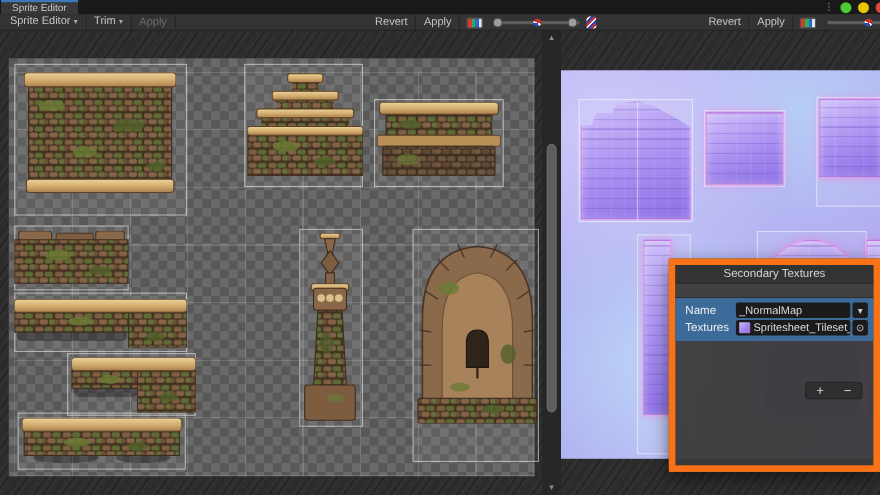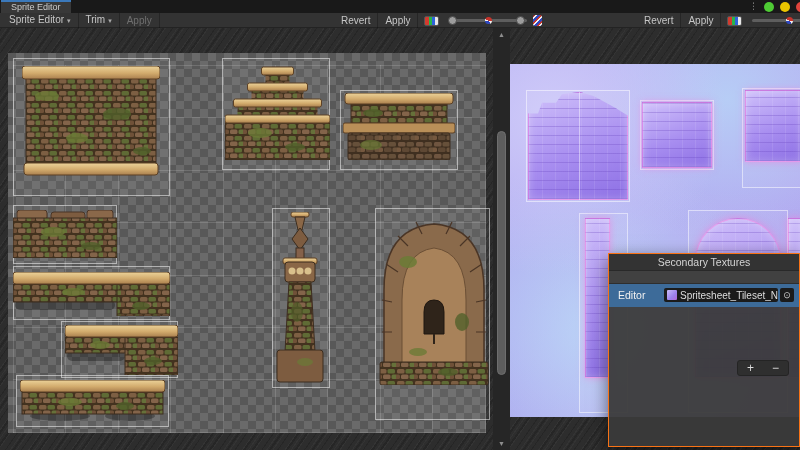--- a/index.html
+++ b/index.html
@@ -64,22 +64,22 @@
   .nm-box { position:absolute; border:1px solid rgba(255,255,255,0.5); background:rgba(255,255,255,0.06); }
   .emboss { position:absolute; border:1px solid rgba(255,135,225,0.55);
             box-shadow:0 0 7px rgba(255,110,215,0.5), inset 0 0 9px rgba(255,255,255,0.3);
             background:
               repeating-linear-gradient(0deg, rgba(105,70,190,0.3) 0 1px, transparent 1px 9px),
               repeating-linear-gradient(90deg, rgba(255,255,255,0.09) 0 1px, transparent 1px 13px),
               linear-gradient(160deg,#cfc0fa 0%,#a88ef0 55%,#8d70e5 100%); }
   .nm-slice { position:absolute; width:1px; background:rgba(255,255,255,0.45); }
 
   
-  .stpanel { position:absolute; left:608px; top:253px; width:192px; height:194px;
-             background:rgba(58,58,58,0.95); border:1px solid #f97316; box-shadow:0 5px 16px rgba(0,0,0,0.55); z-index:9; }
+  .stpanel { position:absolute; left:608px; top:235px; width:192px; height:194px;
+             background:rgba(58,58,58,0.95); border:6px solid #f97316; box-shadow:0 5px 16px rgba(0,0,0,0.55); z-index:9; }
   .stheader { height:17px; background:#333333; border-bottom:1px solid #292929; text-align:center;
               font-size:10.5px; line-height:16px; color:#d4d4d4; }
   .st-empty { height:13px; background:#414141; border-bottom:1px solid #2e2e2e; }
   .stsel { background:#3d6b99; padding:3px 0 4px 0; }
   .strow { display:flex; align-items:center; height:16px; padding:0 5px 0 9px; }
   .stlabel { width:46px; font-size:10.5px; color:#f0f0f0; }
   .stfield { flex:1; display:flex; align-items:center; height:14px; background:#1b1b1b; border-radius:2px;
              padding:0 3px; font-size:10px; color:#dddddd; overflow:hidden; white-space:nowrap; }
   .stbtnsq { width:14px; height:14px; margin-left:2px; background:#1b1b1b; border-radius:2px; color:#cccccc;
              font-size:9px; text-align:center; line-height:14px; }
@@ -307,21 +307,28 @@
       <div class="emboss" style="left:185px;top:154px;width:86px;height:160px;border-radius:44px 44px 0 0"></div>
       <div class="emboss" style="left:278px;top:154px;width:14px;height:160px"></div>
     </div>
   </div>
 
   <div class="stpanel">
     <div class="stheader">Secondary Textures</div>
     <div class="st-empty"></div>
     <div class="stsel">
       <div class="strow">
-        <span class="stlabel">Editor</span>
+        <span class="stlabel">Name</span>
+        <div class="stfield">
+          <span>_NormalMap</span>
+        </div>
+        <div class="stbtnsq"><span>▾</span></div>
+      </div>
+      <div class="strow">
+        <span class="stlabel">Textures</span>
         <div class="stfield">
           <span class="thumb"></span>
           <span>Spritesheet_Tileset_NRM</span>
         </div>
         <div class="stbtnsq"><span>⊙</span></div>
       </div>
     </div>
     <div class="stfooter">
       <button class="fbtn">+</button>
       <button class="fbtn">−</button>

